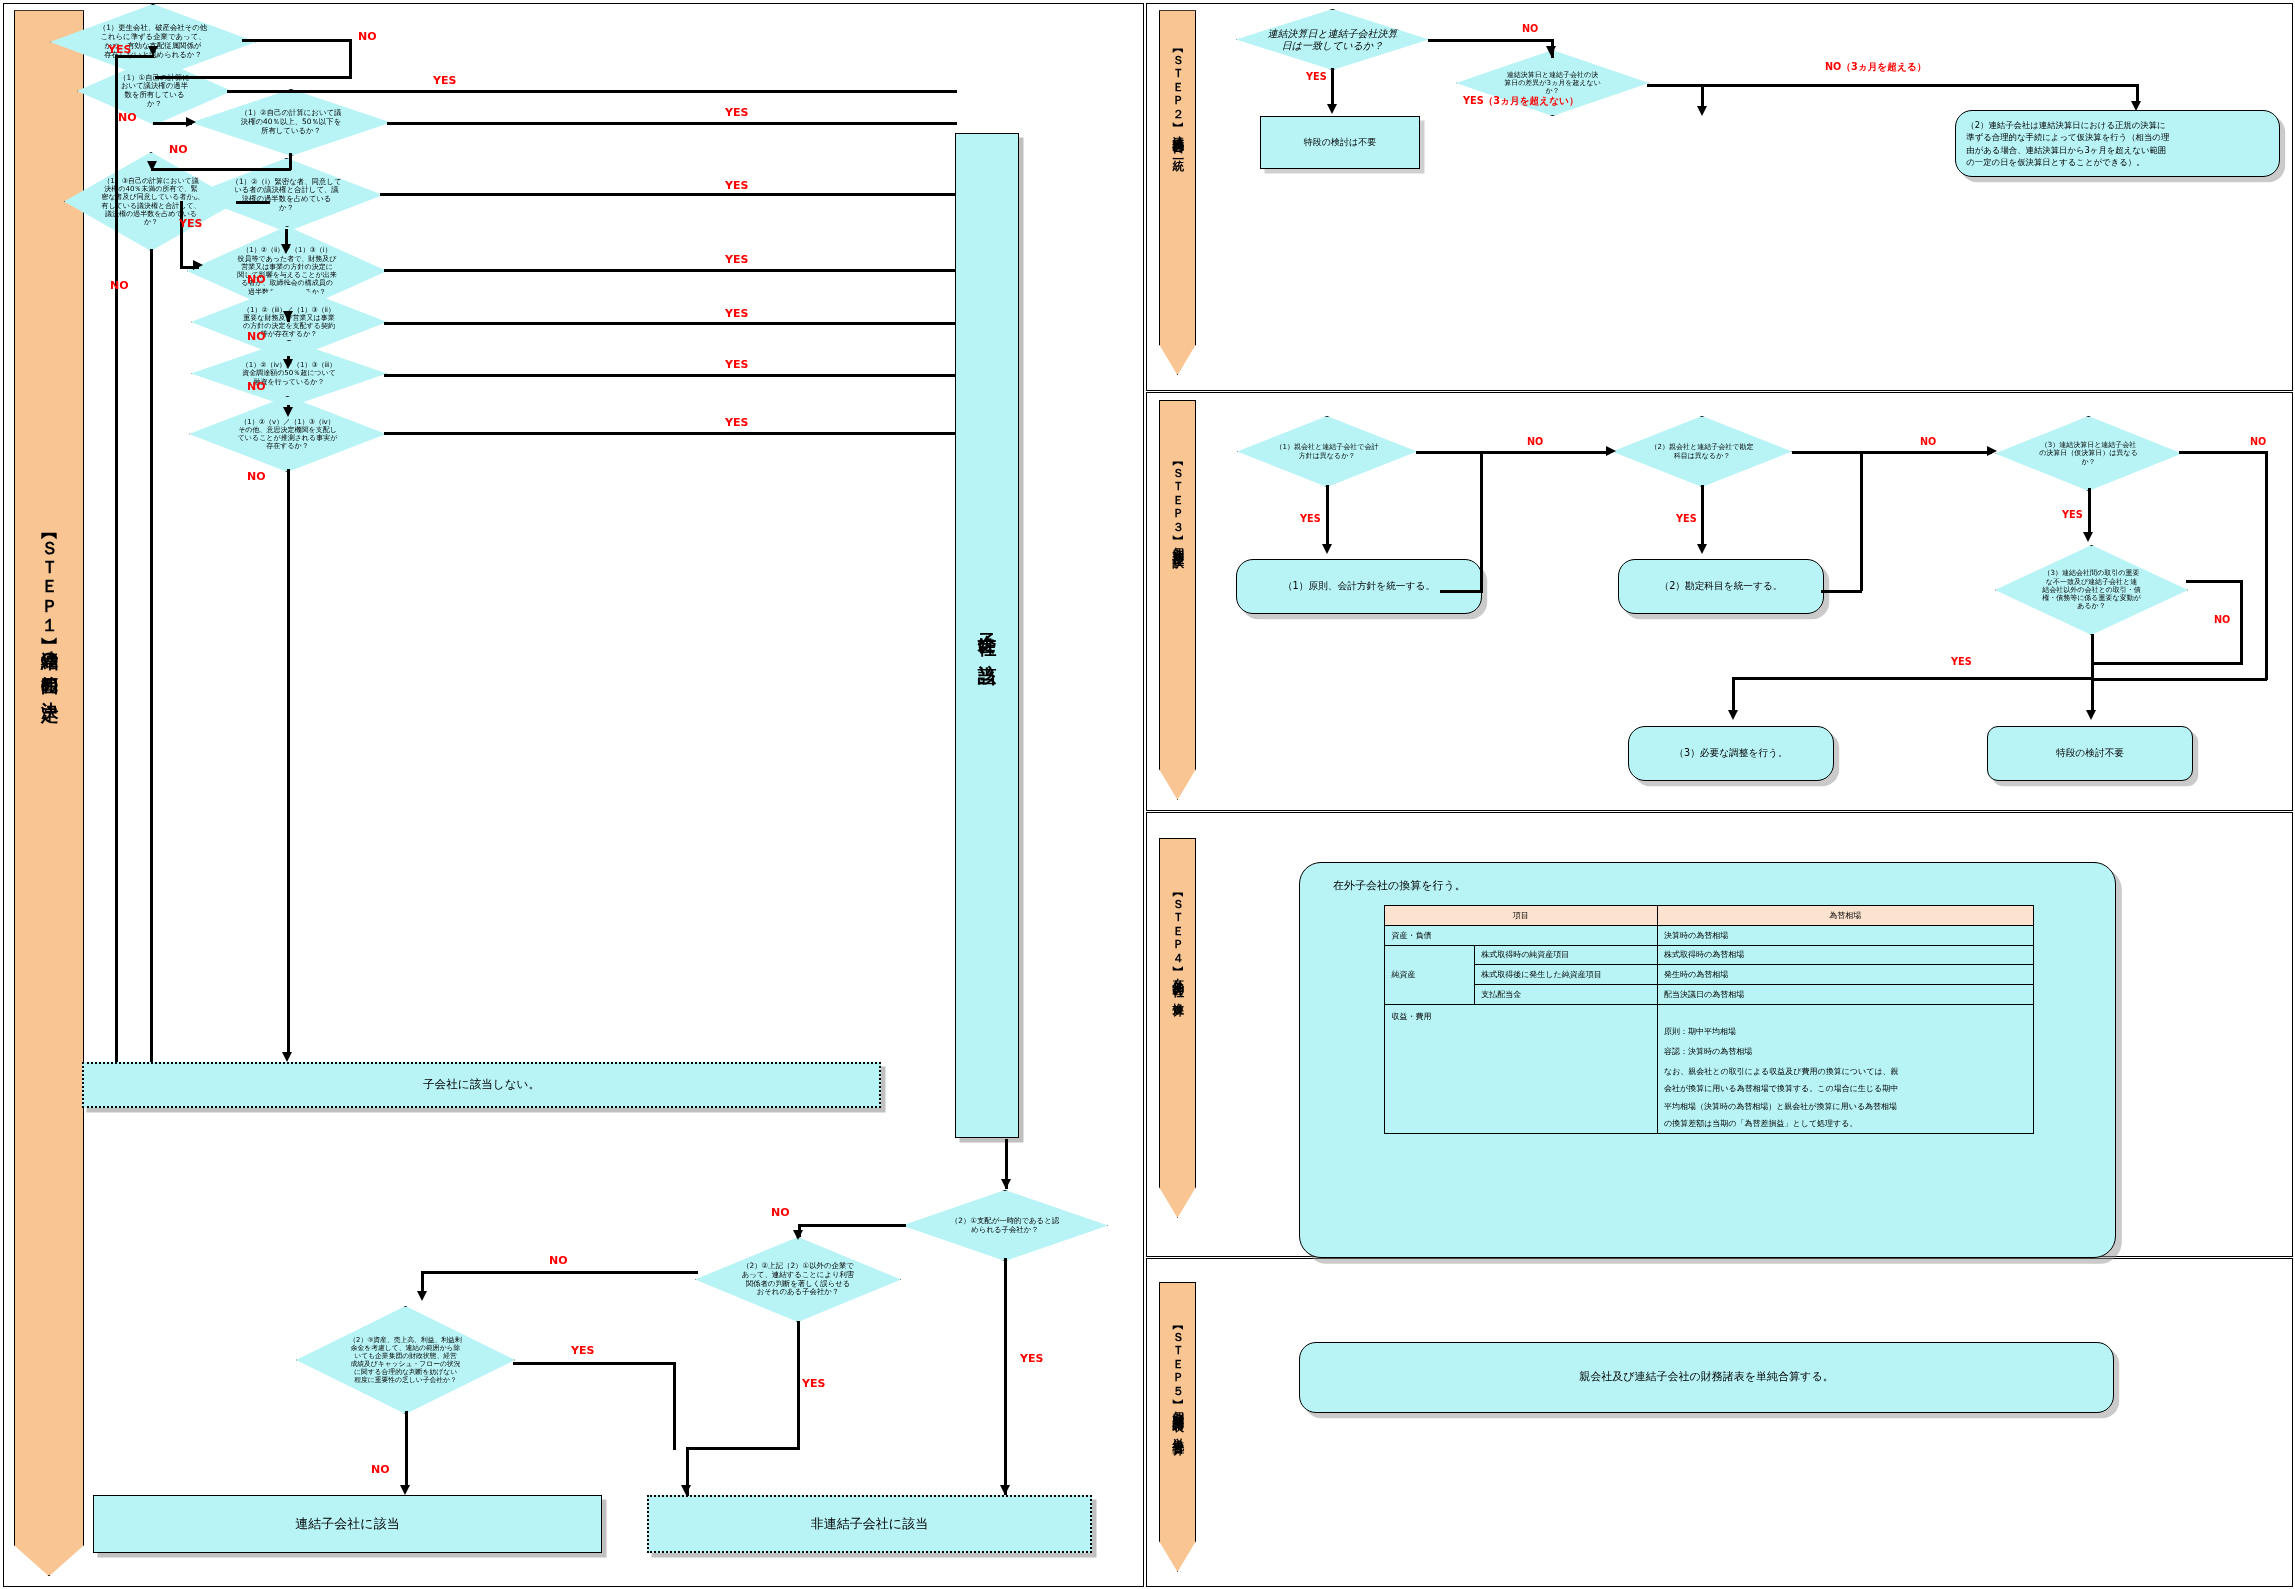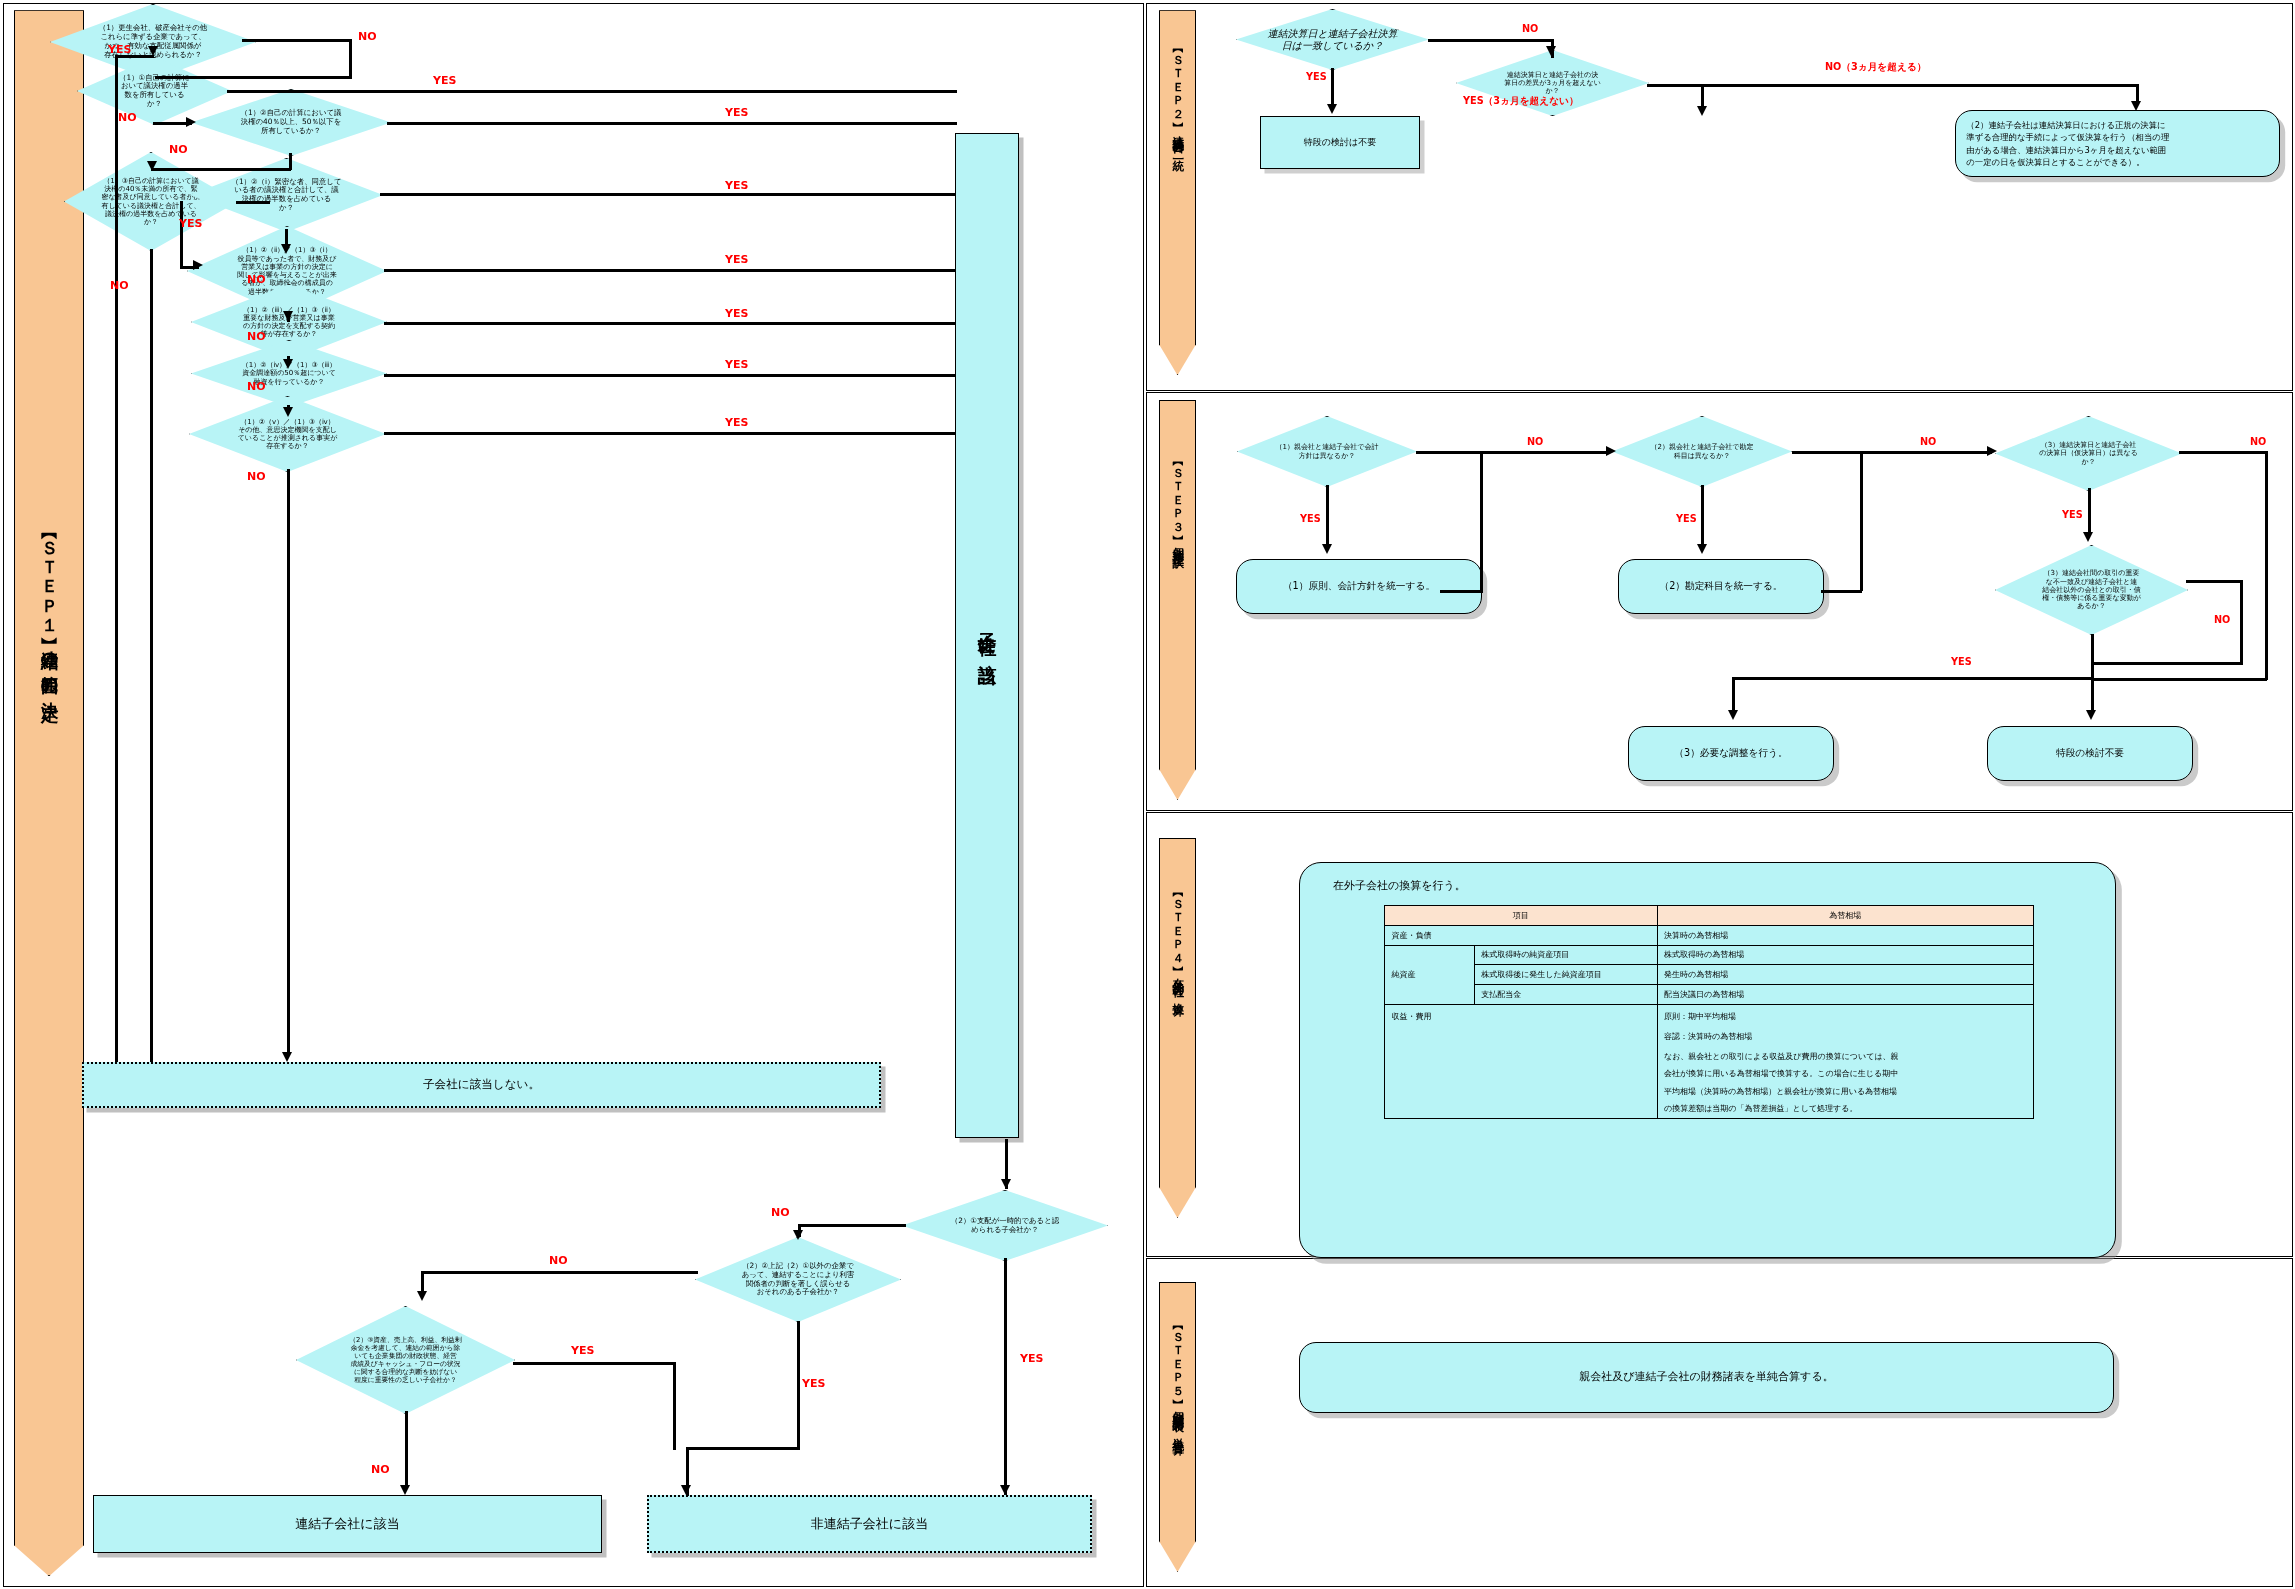--- a/index.html
+++ b/index.html
@@ -367,21 +367,21 @@
 権・債務等に係る重要な変動が
 あるか？</div>
   </div>
 
   <div class="box round" style="left:1236px;top:559px;width:246px;height:55px;font-size:9.7px;">（1）原則、会計方針を統一する。</div>
 
   <div class="box round" style="left:1618px;top:559px;width:206px;height:55px;font-size:9.7px;">（2）勘定科目を統一する。</div>
 
   <div class="box round" style="left:1628px;top:726px;width:206px;height:55px;font-size:9.7px;">（3）必要な調整を行う。</div>
 
-  <div class="box round" style="left:1987px;top:726px;width:206px;height:55px;font-size:9.7px;">特段の検討不要</div>
+  <div class="box round" style="left:1987px;top:726px;width:206px;height:55px;font-size:9.7px;border-radius:11px;">特段の検討不要</div>
 
   <div class="ln h" style="left:1416px;top:451px;width:193px;"></div>
   <div class="arw right" style="left:1606px;top:446px;"></div>
   <div class="lbl" style="left:1527px;top:436px;font-size:9.7px;">NO</div>
 
   <div class="ln h" style="left:1792px;top:451px;width:200px;"></div>
   <div class="arw right" style="left:1987px;top:446px;"></div>
   <div class="lbl" style="left:1920px;top:436px;font-size:9.7px;">NO</div>
 
   <div class="ln v" style="left:1326px;top:485px;height:62px;"></div>
@@ -450,21 +450,21 @@
         <tr>
           <td>株式取得後に発生した純資産項目</td>
           <td>発生時の為替相場</td>
         </tr>
         <tr>
           <td>支払配当金</td>
           <td>配当決議日の為替相場</td>
         </tr>
         <tr>
           <td colspan="2" style="vertical-align:top;padding-top:6px;">収益・費用</td>
-          <td style="padding-top:6px;margin-left:36px;">
+          <td style="padding-top:21px;margin-left:36px;">
             <div style="margin-bottom:9px;">原則：期中平均相場</div>
             <div style="margin-bottom:9px;">容認：決算時の為替相場</div>
             <div style="margin-bottom:6.4px;">なお、親会社との取引による収益及び費用の換算については、親</div>
             <div style="margin-bottom:6.4px;">会社が換算に用いる為替相場で換算する。この場合に生じる期中</div>
             <div style="margin-bottom:6.4px;">平均相場（決算時の為替相場）と親会社が換算に用いる為替相場</div>
             <div>の換算差額は当期の「為替差損益」として処理する。</div>
           </td>
         </tr>
       </tbody>
     </table>

